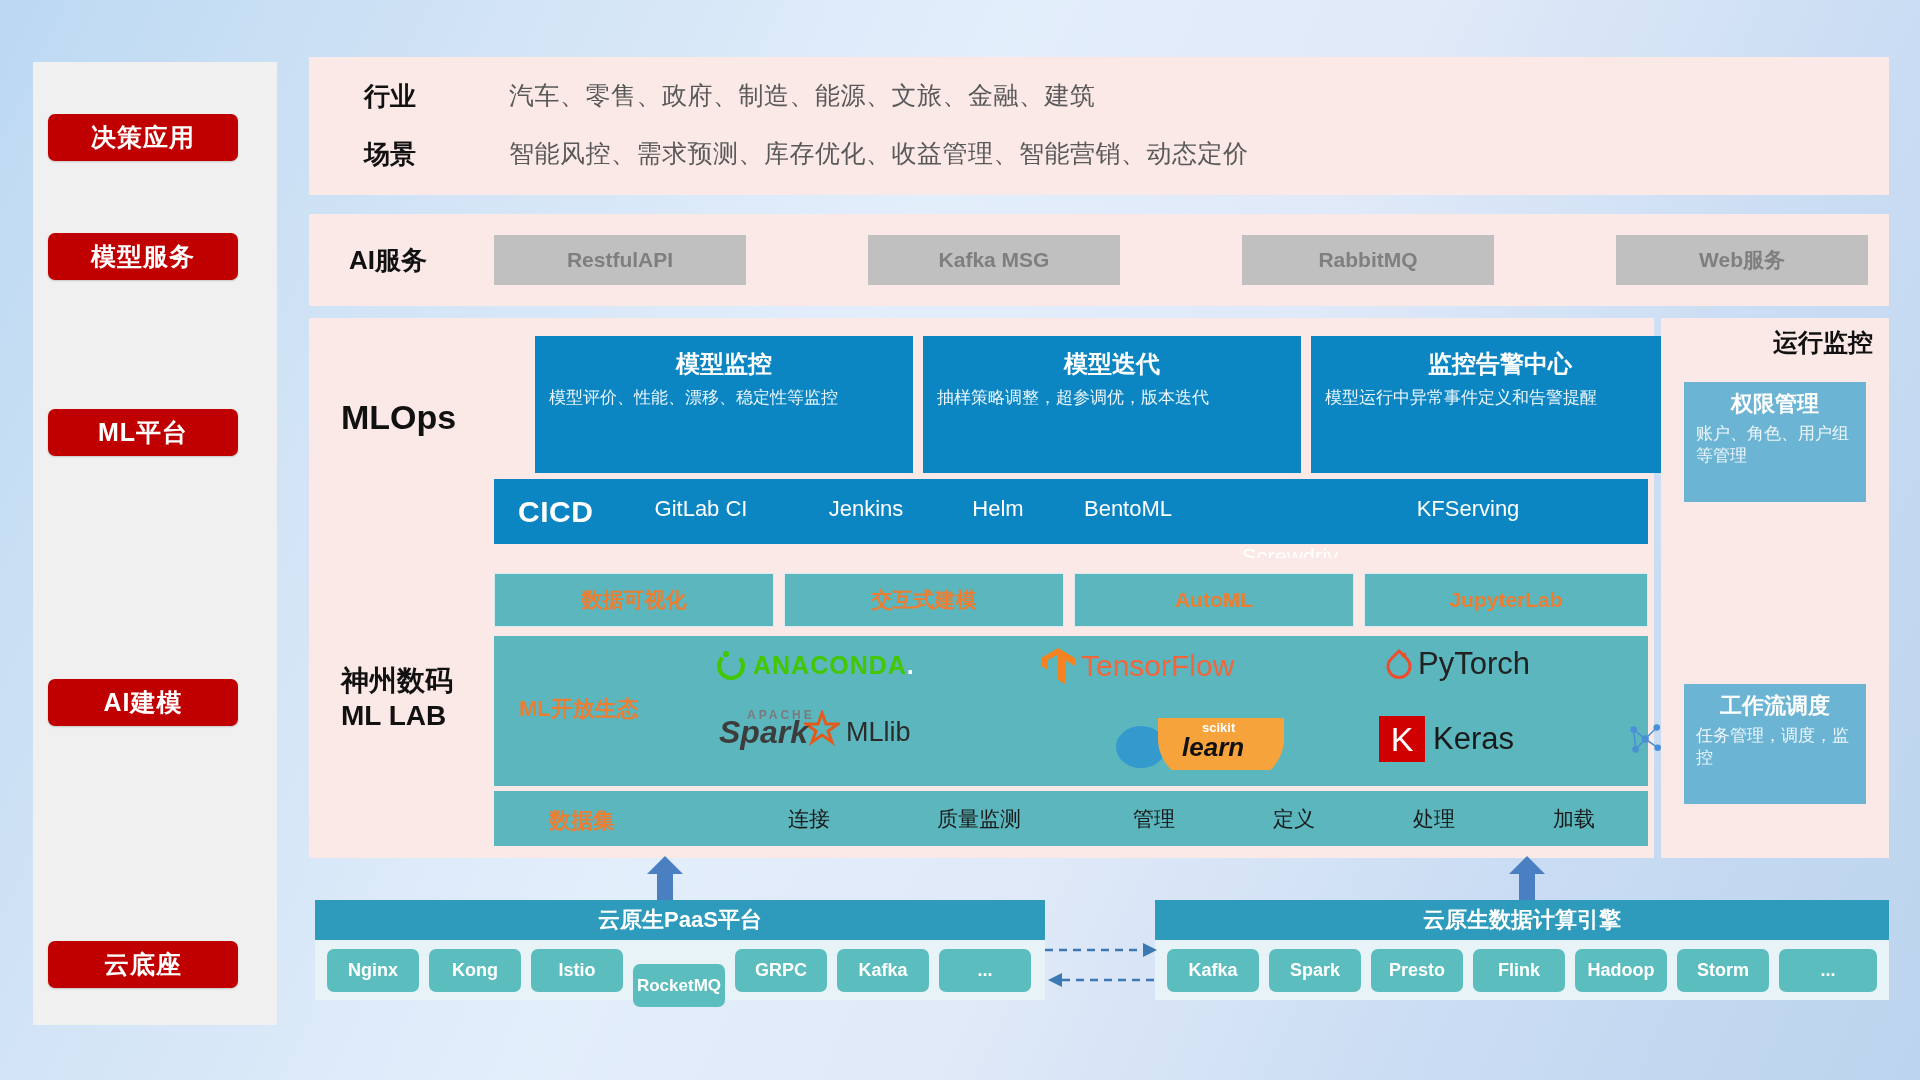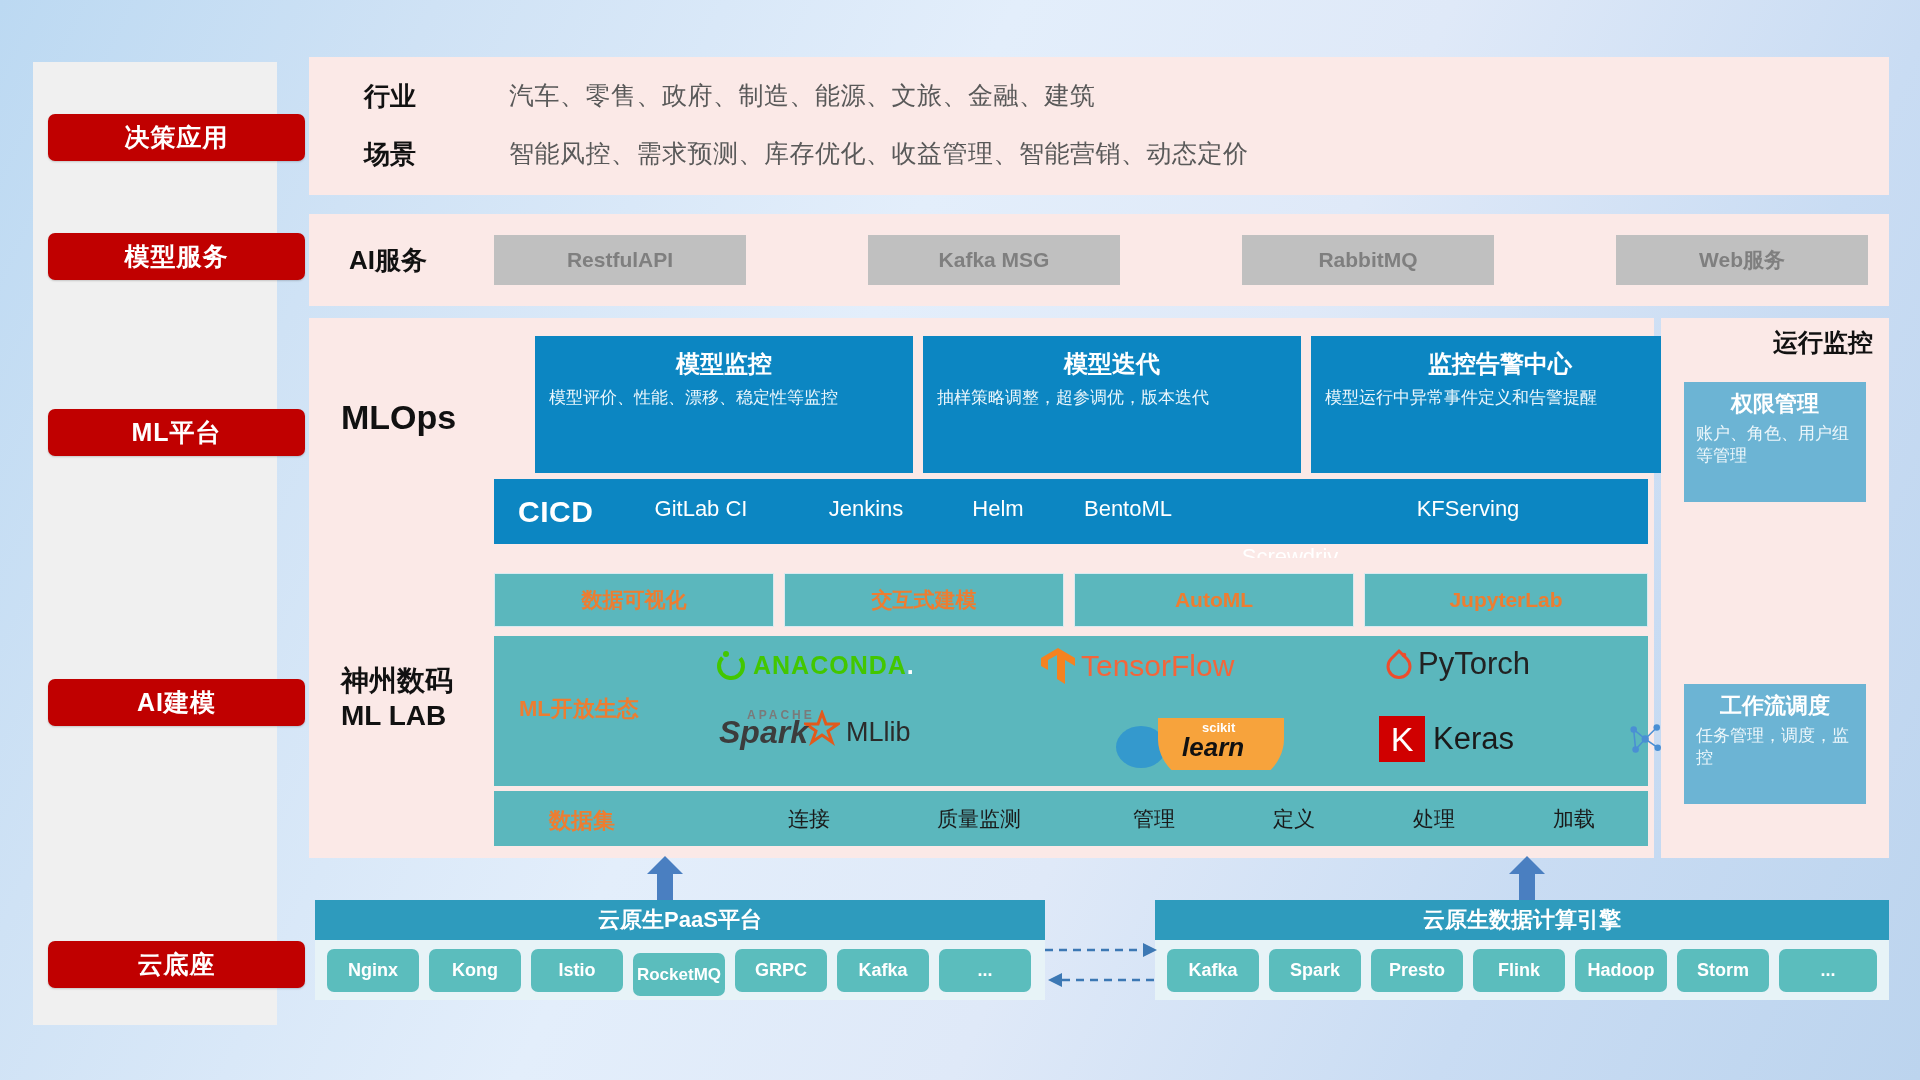--- a/index.html
+++ b/index.html
@@ -10,21 +10,21 @@
     position:relative;
   }
   .stage{position:absolute;left:0;top:0;width:1920px;height:1080px;}
 
   
   .rail{
     position:absolute;left:33px;top:62px;width:244px;height:963px;
     background:#f0f0f0;
   }
   .tier-chip{
-    position:absolute;left:48px;width:257px;height:47px;
+    position:absolute;left:48px;width:190px;height:47px;
     background:#c00000;border-radius:7px;
     color:#fff;font-size:25px;font-weight:bold;
     display:flex;align-items:center;justify-content:center;
     letter-spacing:1px;
     box-shadow:0 1px 2px rgba(0,0,0,.18);
   }
 
   
   .panel{position:absolute;background:#fbe9e7;}
 
@@ -300,21 +300,21 @@
   <svg class="uparrow" style="left:1507px;top:856px;" viewBox="0 0 40 44">
     <polygon points="20,0 38,18 28,18 28,44 12,44 12,18 2,18" fill="#4a7fc1"></polygon>
   </svg>
 
   <div class="cloudgroup" style="left:315px;top:900px;width:730px;height:100px;">
     <div class="cloudhead">云原生PaaS平台</div>
     <div class="cloudtray"></div>
     <div class="cloudchip" style="left:12px;top:49px;width:92px;height:43px;">Nginx</div>
     <div class="cloudchip" style="left:114px;top:49px;width:92px;height:43px;">Kong</div>
     <div class="cloudchip" style="left:216px;top:49px;width:92px;height:43px;">Istio</div>
-    <div class="cloudchip" style="left:318px;top:53px;width:92px;height:43px;font-size:17px;">RocketMQ</div>
+    <div class="cloudchip" style="left:318px;top:64px;width:92px;height:43px;font-size:17px;">RocketMQ</div>
     <div class="cloudchip" style="left:420px;top:49px;width:92px;height:43px;">GRPC</div>
     <div class="cloudchip" style="left:522px;top:49px;width:92px;height:43px;">Kafka</div>
     <div class="cloudchip" style="left:624px;top:49px;width:92px;height:43px;">...</div>
   </div>
 
   <div class="cloudgroup" style="left:1155px;top:900px;width:734px;height:100px;">
     <div class="cloudhead">云原生数据计算引擎</div>
     <div class="cloudtray"></div>
     <div class="cloudchip" style="left:12px;top:49px;width:92px;height:43px;">Kafka</div>
     <div class="cloudchip" style="left:114px;top:49px;width:92px;height:43px;">Spark</div>

